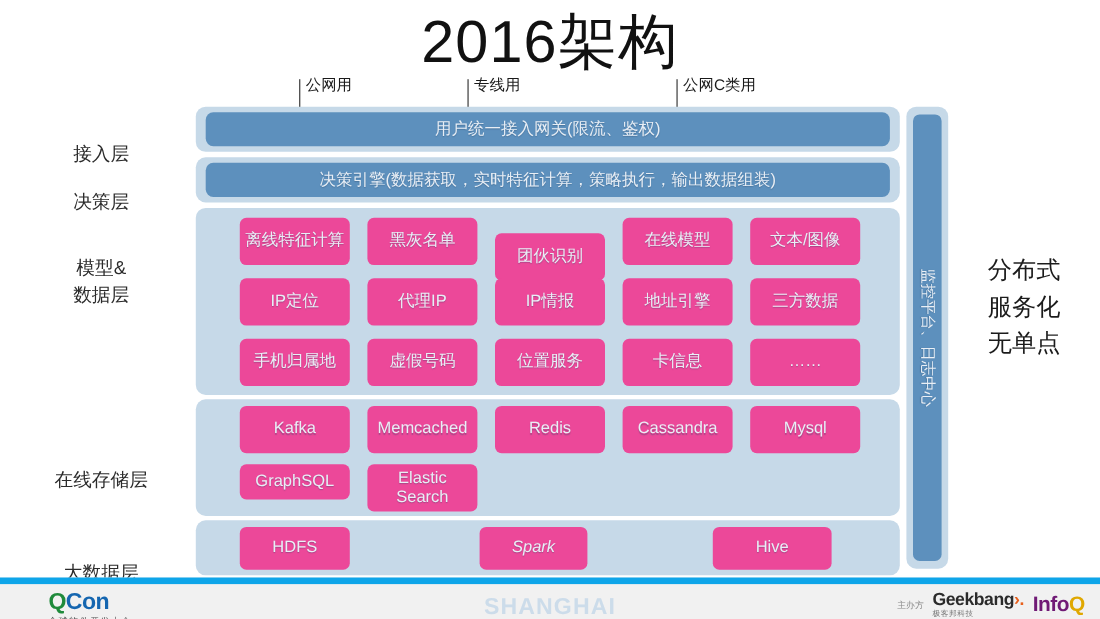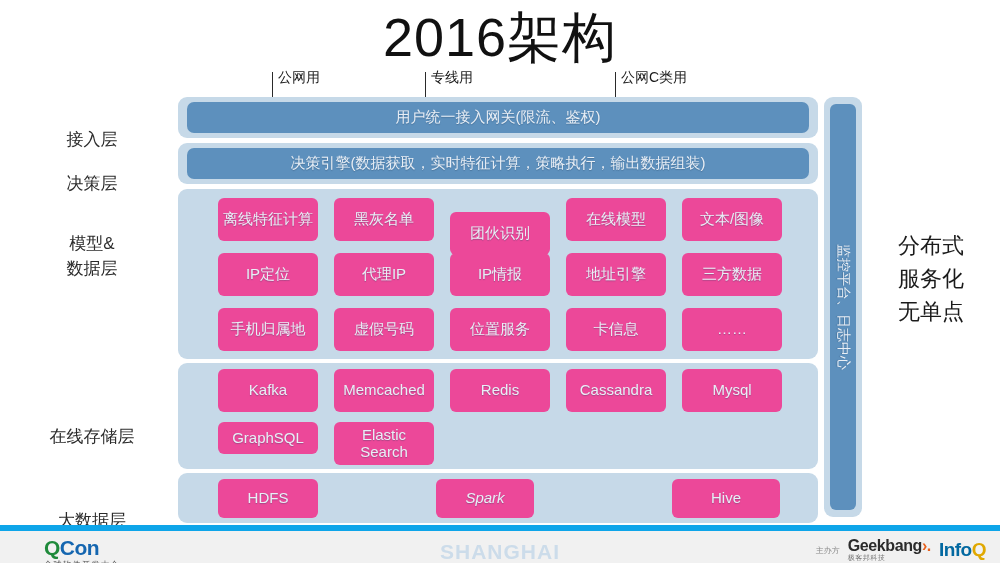--- a/index.html
+++ b/index.html
@@ -110,21 +110,21 @@
   #shanghai {
     position: absolute; left: 0; top: 9px; width: 1000px; text-align: center;
     font-size: 21px; font-weight: bold; color: #ccdcea; letter-spacing: 1px;
   }
   #sponsors { position: absolute; right: 14px; top: 6px; display: flex; align-items: center; gap: 8px; }
   #sponsor-prefix { font-size: 8px; color: #8a8a8a; }
   #geekbang-word { font-size: 16px; font-weight: bold; color: #2b2b2b; letter-spacing: -0.4px; }
   #geekbang-arrow { color: #e8601c; }
   #geekbang-sub { font-size: 7px; color: #777; letter-spacing: .5px; margin-top: -2px; }
   #infoq { font-size: 19px; font-weight: bold; letter-spacing: -0.5px; }
-  #infoq-info { color: #0369a1; }
+  #infoq-info { color: #701a75; }
   #infoq-q { color: #e0a800; }
 </style>
 </head>
 <body>
 
 <div id="slide">
 
   <div id="title">2016架构</div>
 
   <div id="arrows">
@@ -196,21 +196,21 @@
       <div class="tile" style="left: 682px; top: 369px; width: 100px; height: 43px; white-space: pre-line;">Mysql</div>
       <div class="tile" style="left: 218px; top: 422px; width: 100px; height: 32px; white-space: pre-line;">GraphSQL</div>
       <div class="tile" style="left: 334px; top: 422px; width: 100px; height: 43px; white-space: pre-line; text-align: center;">Elastic
 Search</div>
     </div>
 
   <div class="panel" style="left:178px; top:473px; width:640px; height:50px;"></div>
   <div id="bigdata-tiles">
       <div class="tile" style="left: 218px; top: 479px; width: 100px; height: 39px;">HDFS</div>
       <div class="tile" style="left: 436px; top: 479px; width: 98px; height: 39px; font-style: italic;">Spark</div>
-      <div class="tile" style="left: 648px; top: 479px; width: 108px; height: 39px; margin-left: 24px;">Hive</div>
+      <div class="tile" style="left: 648px; top: 479px; width: 108px; height: 39px;">Hive</div>
     </div>
 
   <div id="vbar" style="left:824px; top:97px; width:38px; height:420px;">
     <div id="vbar-inner">
       <span id="vbar-text">监控平台、日志中心</span>
     </div>
   </div>
 
   <div id="right-caption">
       <div>分布式</div>

